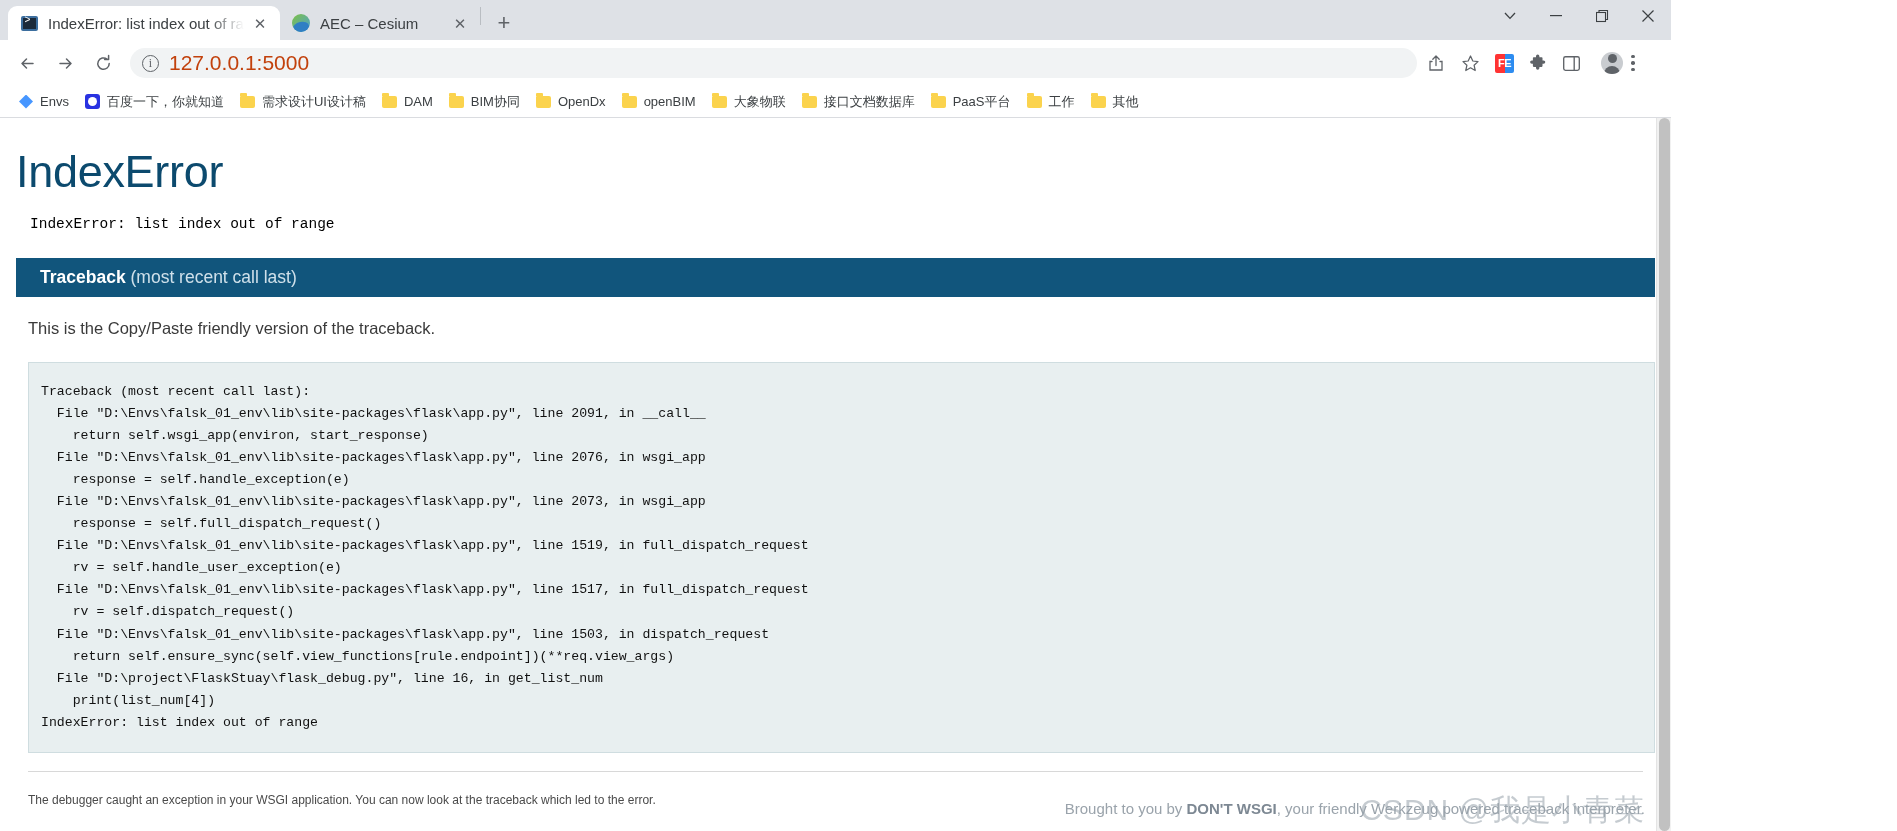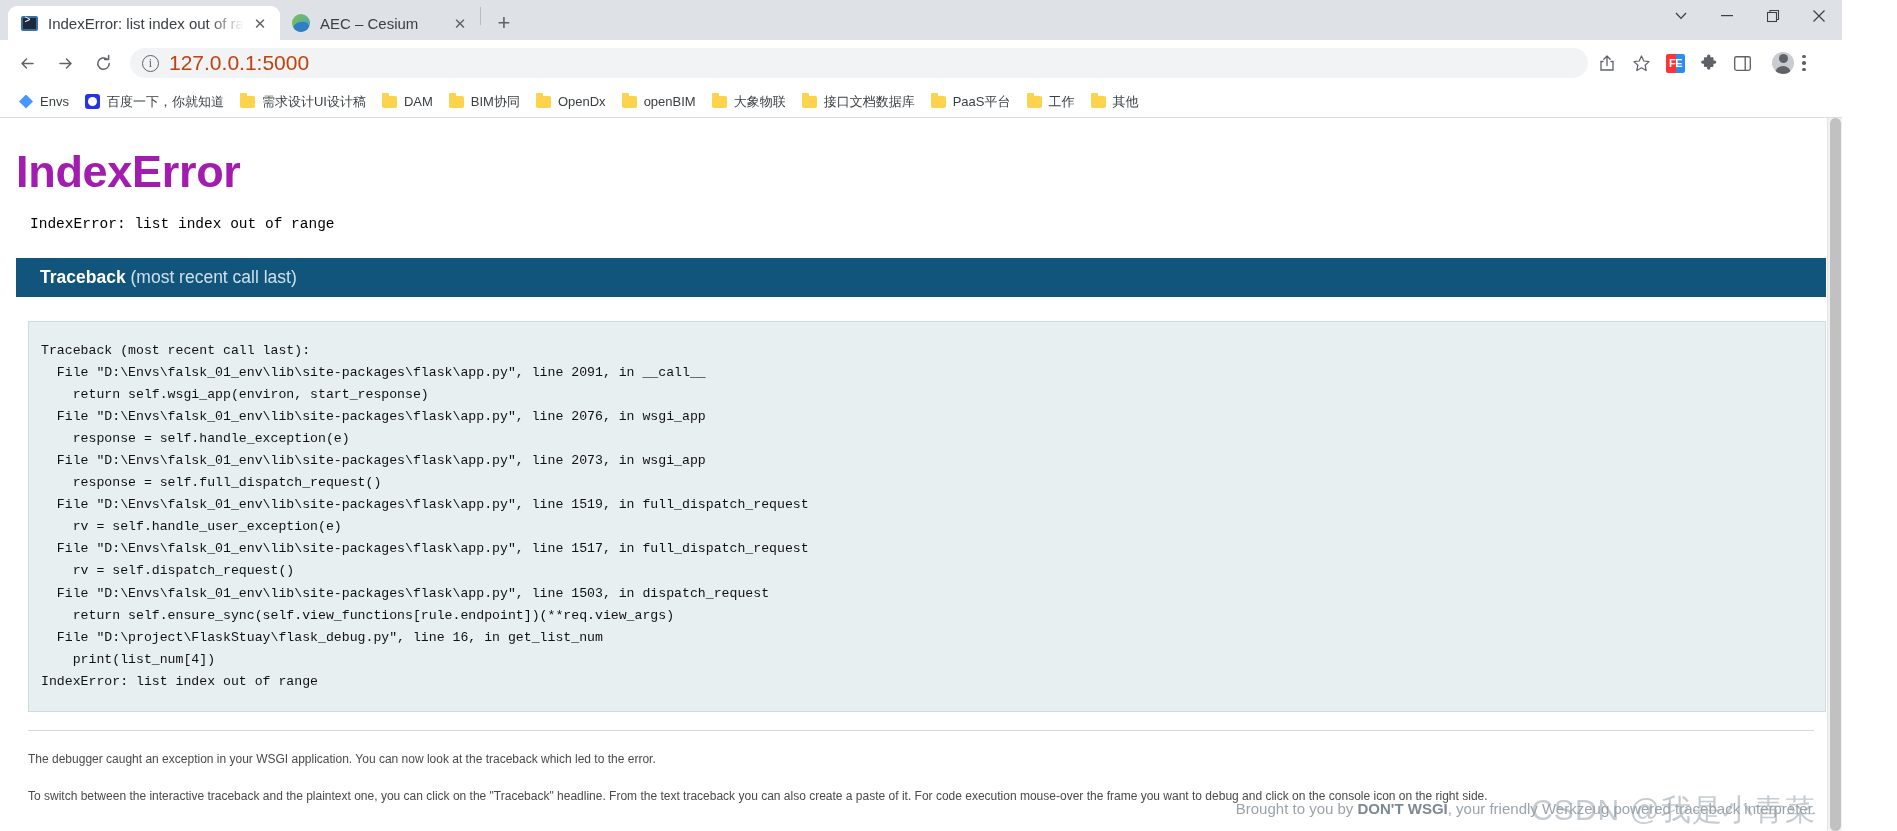--- a/index.html
+++ b/index.html
@@ -6,21 +6,21 @@
   * { box-sizing: border-box; }
   html, body {
     margin: 0; padding: 0;
     width: 1897px; height: 831px;
     overflow: hidden;
     background: #ffffff;
     font-family: "Liberation Sans", sans-serif;
   }
 
   
-  .browser { width: 1842px; height: 831px; display: flex; flex-direction: column; }
+  .browser { width: 1671px; height: 831px; display: flex; flex-direction: column; }
 
   .tabstrip {
     height: 40px;
     background: #dee1e6;
     display: flex;
     align-items: flex-end;
     padding-left: 8px;
     position: relative;
     flex: 0 0 40px;
   }
@@ -242,22 +242,22 @@
     flex: 1 1 auto;
     background: #ffffff;
     overflow: hidden;
     position: relative;
     padding: 0;
   }
   .page-inner { padding: 0 16px 0 16px; }
 
   h1.err-title {
     font-size: 45px;
-    font-weight: bold;
-    color: #a21caf;
+    font-weight: normal;
+    color: #0c4a6e;
     margin: 28px 0 0 0;
     letter-spacing: -0.3px;
   }
   .err-sub {
     font-family: "Liberation Mono", monospace;
     font-size: 14.5px;
     color: #000000;
     margin: 18px 0 0 14px;
   }
   .tb-header {
@@ -528,20 +528,21 @@
   <div class="page">
     <div class="page-inner">
 
       <h1 class="err-title">IndexError</h1>
       <div class="err-sub">IndexError: list index out of range</div>
 
       <div class="tb-header">
         <b>Traceback</b><span> (most recent call last)</span>
       </div>
 
+      <div class="tb-intro">This is the Copy/Paste friendly version of the traceback.</div>
 
       <pre class="tb-pre">Traceback (most recent call last):
   File "D:\Envs\falsk_01_env\lib\site-packages\flask\app.py", line 2091, in __call__
     return self.wsgi_app(environ, start_response)
   File "D:\Envs\falsk_01_env\lib\site-packages\flask\app.py", line 2076, in wsgi_app
     response = self.handle_exception(e)
   File "D:\Envs\falsk_01_env\lib\site-packages\flask\app.py", line 2073, in wsgi_app
     response = self.full_dispatch_request()
   File "D:\Envs\falsk_01_env\lib\site-packages\flask\app.py", line 1519, in full_dispatch_request
     rv = self.handle_user_exception(e)

